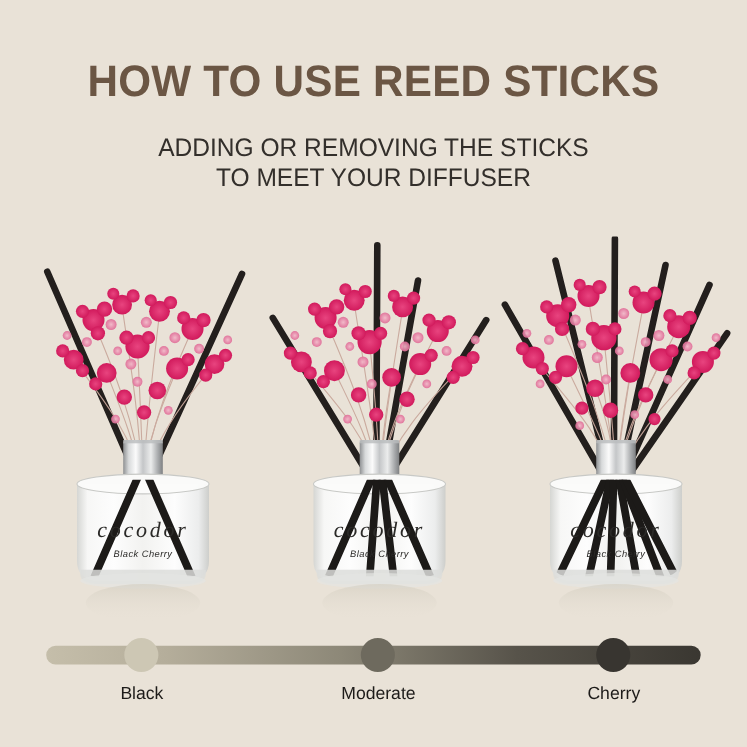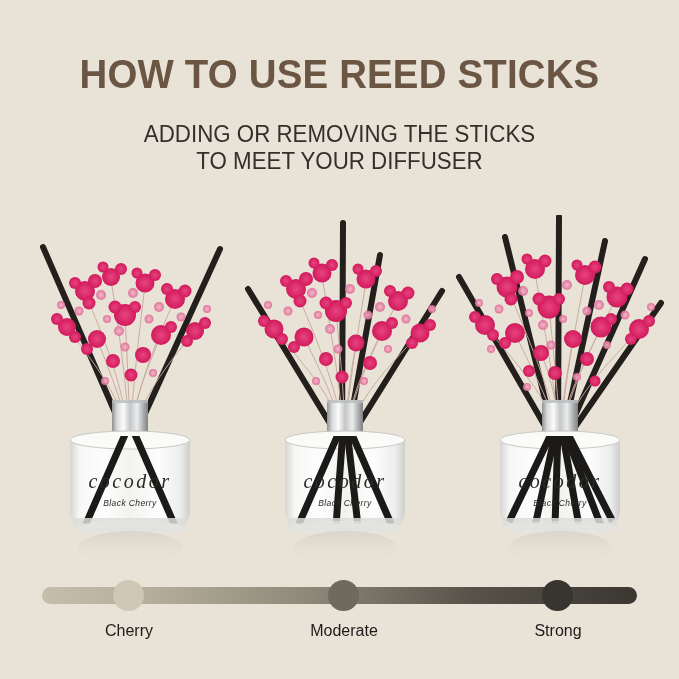--- a/index.html
+++ b/index.html
@@ -489,19 +489,19 @@
       </svg>
     </div>
   </div>
 
   <div class="slider-zone">
     <div class="slider-track"></div>
     <div class="knob knob-light"></div>
     <div class="knob knob-moderate"></div>
     <div class="knob knob-strong"></div>
     <div class="slider-labels">
-      <div class="slabel slabel-light">Cherry</div>
+      <div class="slabel slabel-light">Black</div>
       <div class="slabel slabel-moderate">Moderate</div>
-      <div class="slabel slabel-strong">Strong</div>
+      <div class="slabel slabel-strong">Cherry</div>
     </div>
   </div>
 
 </div>
 
 </body></html>

